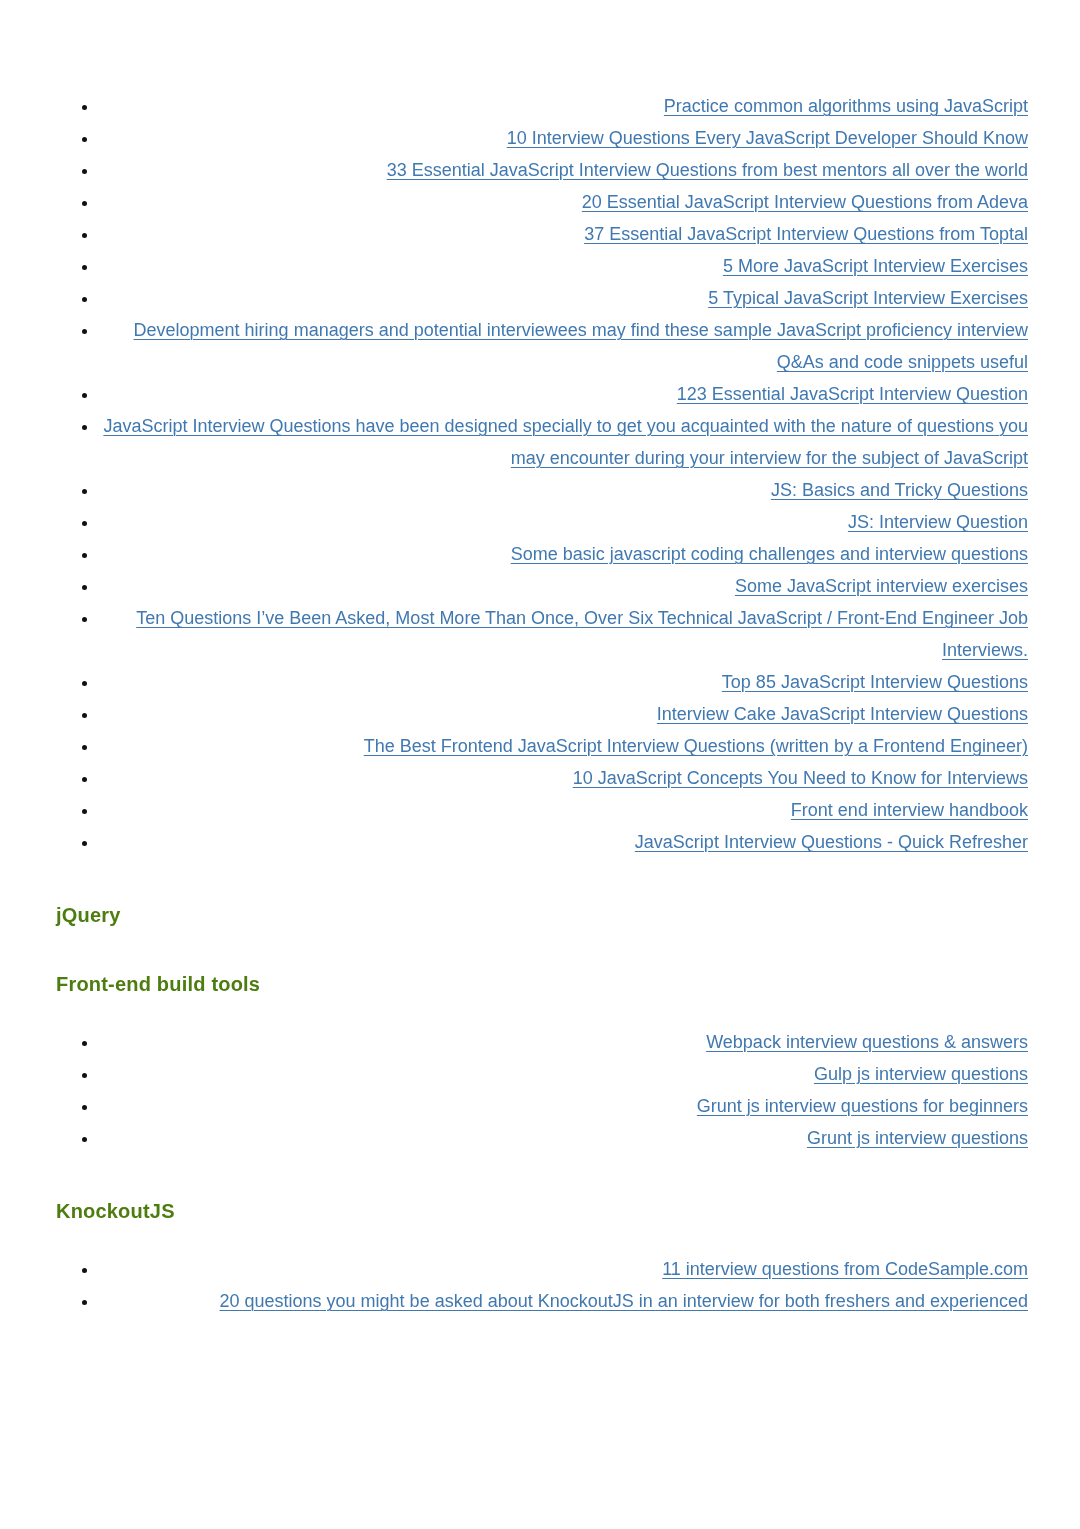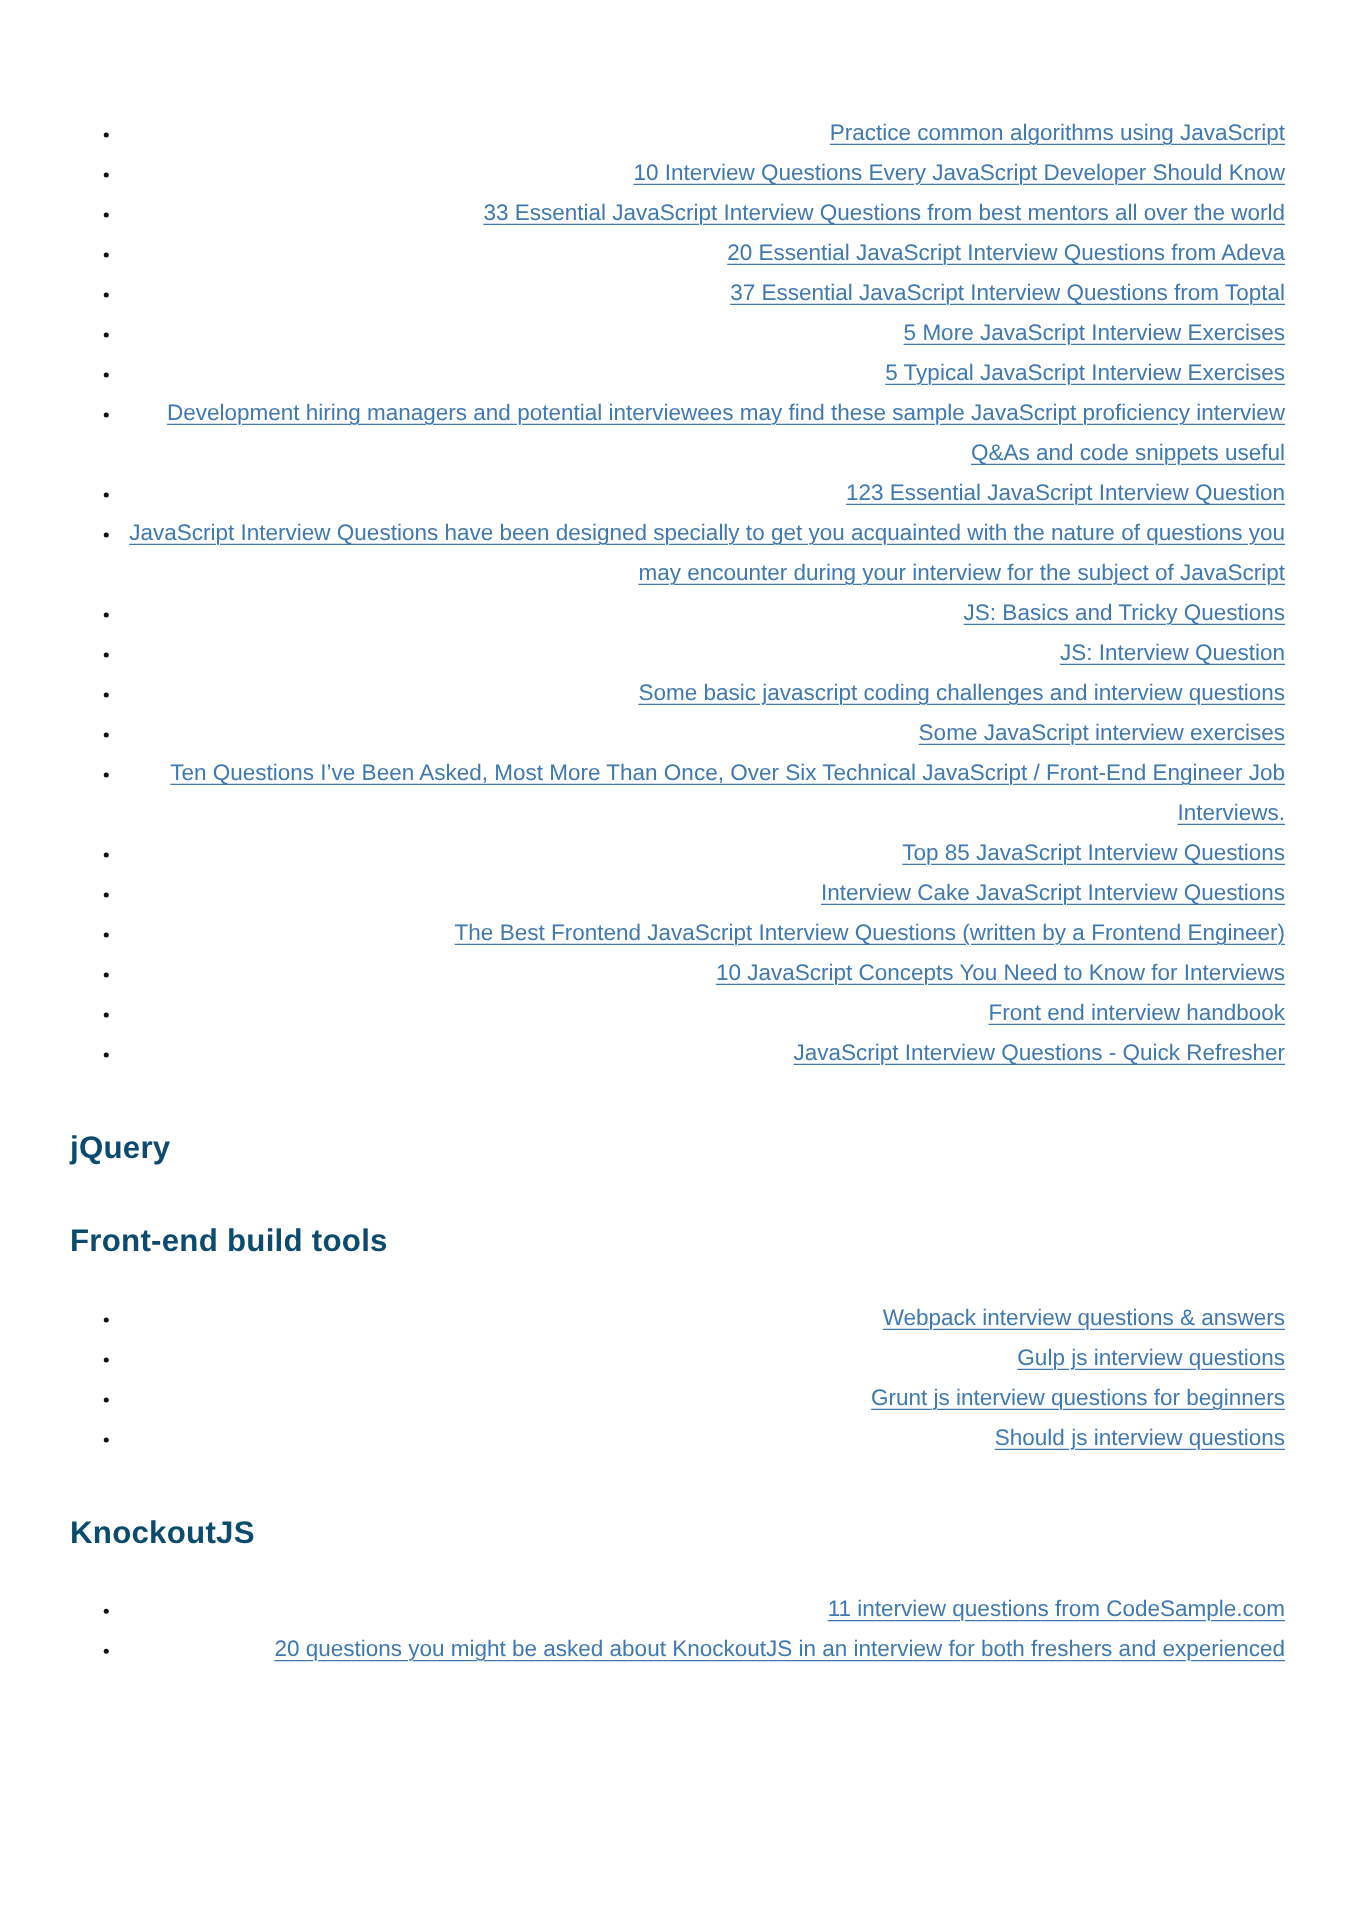--- a/index.html
+++ b/index.html
@@ -5,23 +5,23 @@
   * { margin: 0; padding: 0; box-sizing: border-box; }
   html, body { background: #ffffff; }
   body {
     width: 1080px;
     min-height: 1529px;
     font-family: "Liberation Sans", sans-serif;
     color: #1b1b1b;
     padding: 90px 52px 60px 56px;
   }
   .doc-section h2 {
-    font-size: 25px;
+    font-size: 20px;
     font-weight: bold;
-    color: #0c4a6e;
+    color: #4d7c0f;
     margin: 46px 0 30px 0;
     letter-spacing: 0.2px;
   }
   ul.link-list {
     list-style: disc;
     padding-left: 42px;
     margin: 0 0 14px 0;
     text-align: right;
   }
   ul.link-list li {
@@ -72,21 +72,21 @@
     </section>
     <section class="doc-section">
       <h2>jQuery</h2>
     </section>
     <section class="doc-section">
       <h2>Front-end build tools</h2>
       <ul class="link-list">
         <li><a class="doc-link" href="#">Webpack interview questions &amp; answers</a></li>
         <li><a class="doc-link" href="#">Gulp js interview questions</a></li>
         <li><a class="doc-link" href="#">Grunt js interview questions for beginners</a></li>
-        <li><a class="doc-link" href="#">Should js interview questions</a></li>
+        <li><a class="doc-link" href="#">Grunt js interview questions</a></li>
       </ul>
     </section>
     <section class="doc-section">
       <h2>KnockoutJS</h2>
       <ul class="link-list">
         <li><a class="doc-link" href="#">11 interview questions from CodeSample.com</a></li>
         <li><a class="doc-link" href="#">20 questions you might be asked about KnockoutJS in an interview for both freshers and experienced</a></li>
       </ul>
     </section>
   </main>

